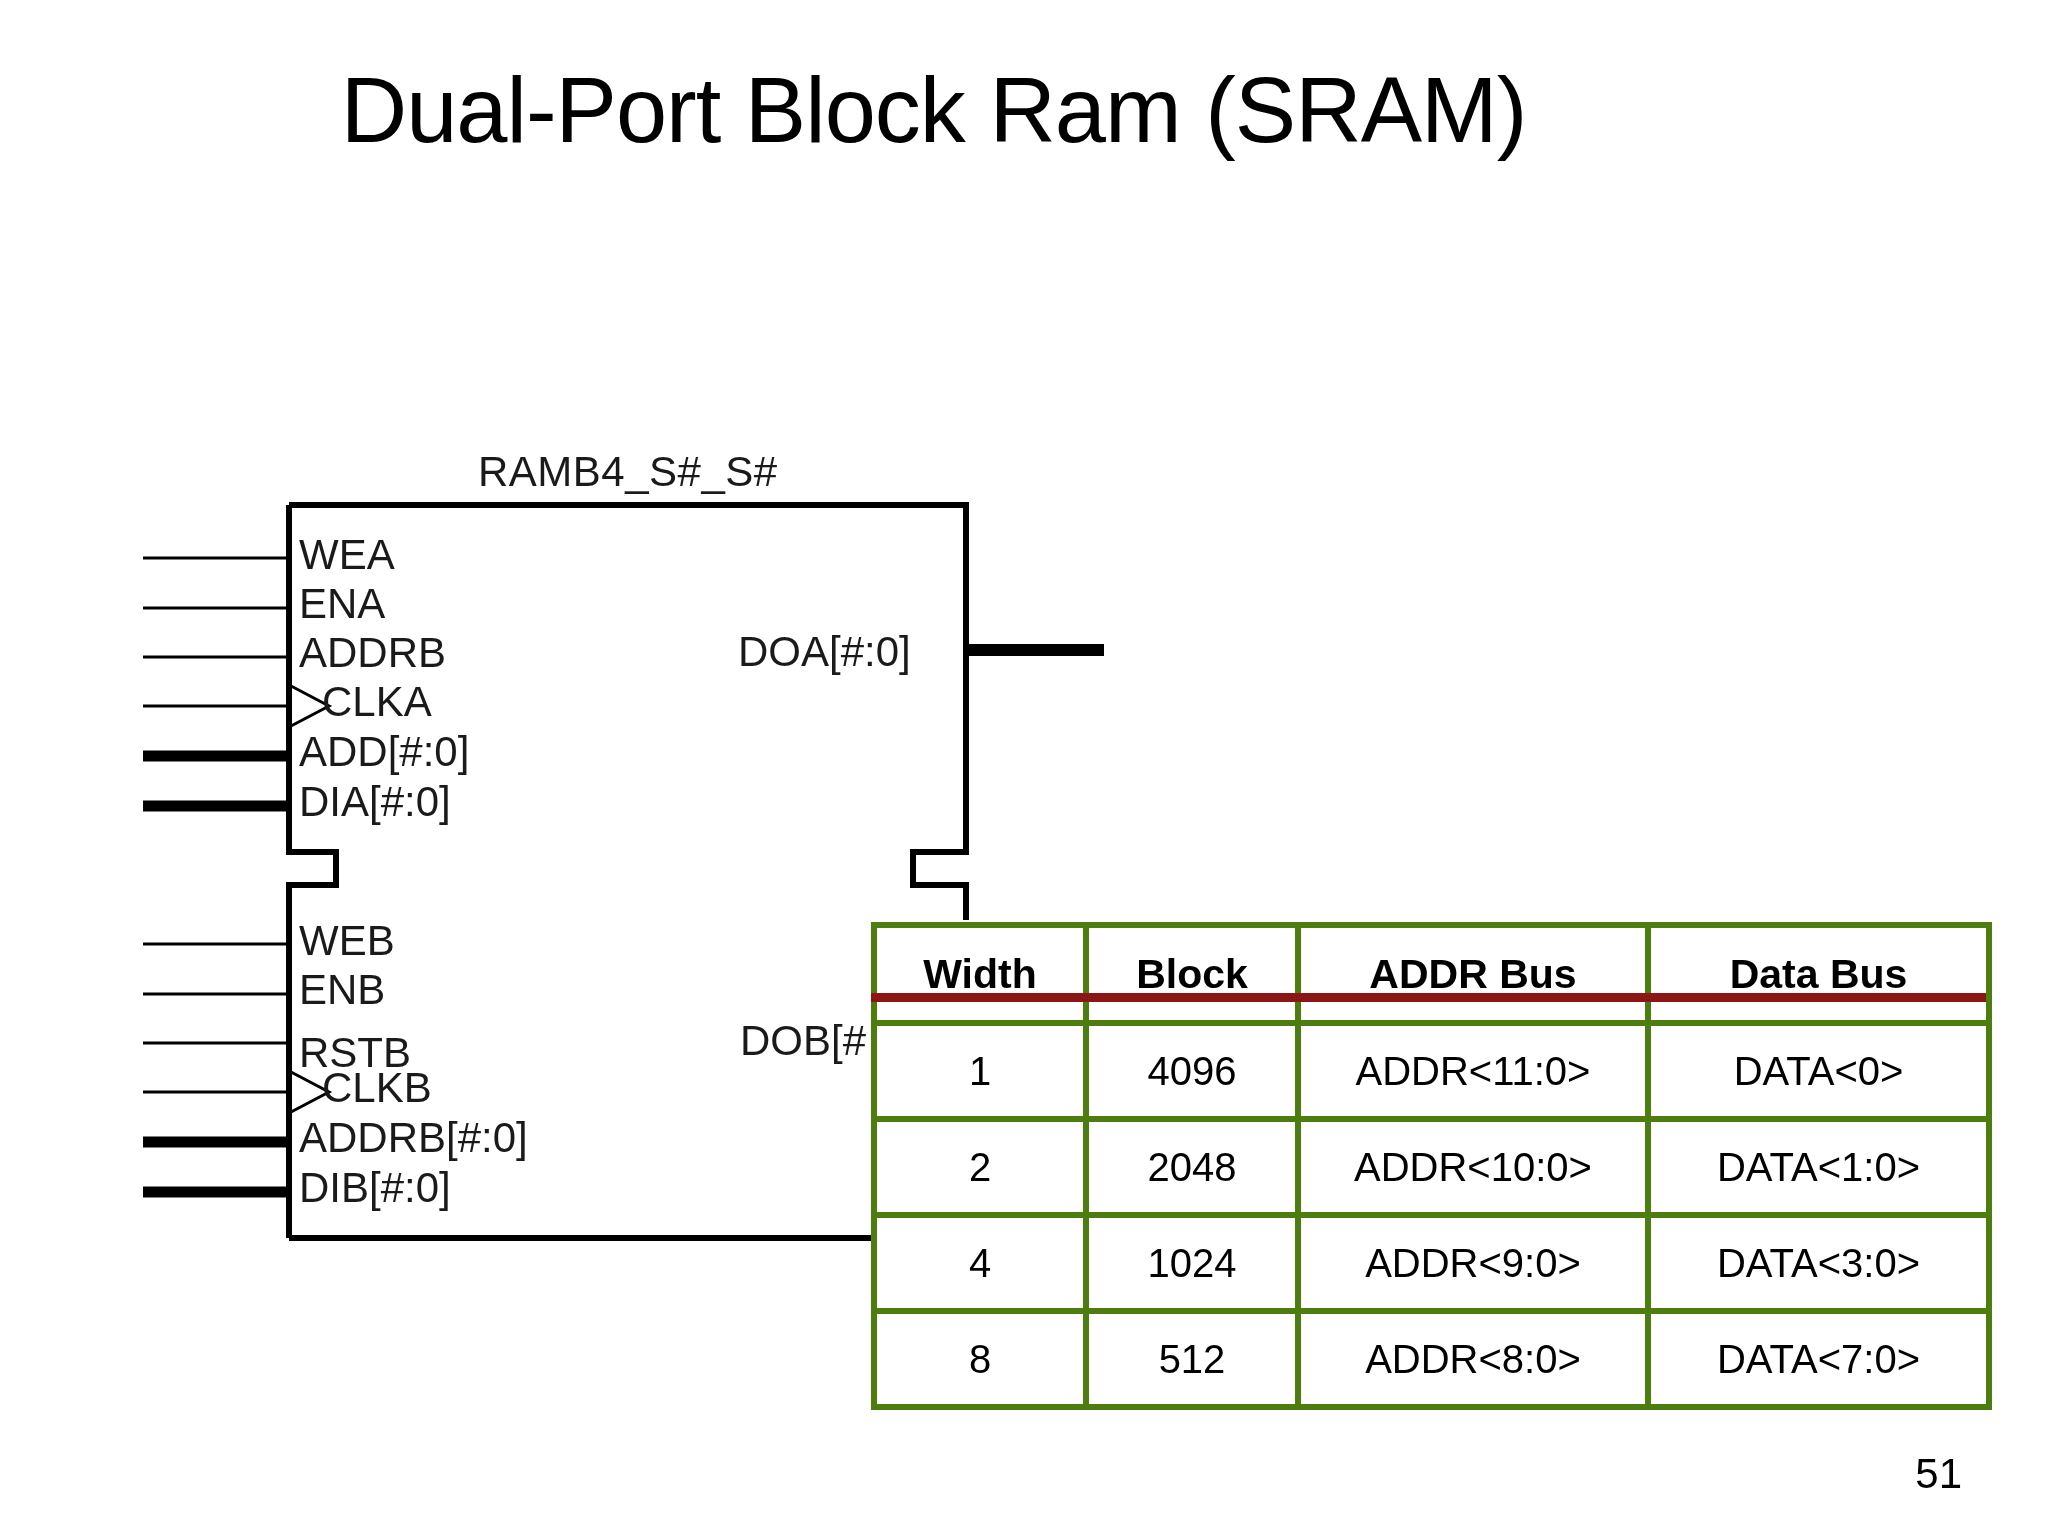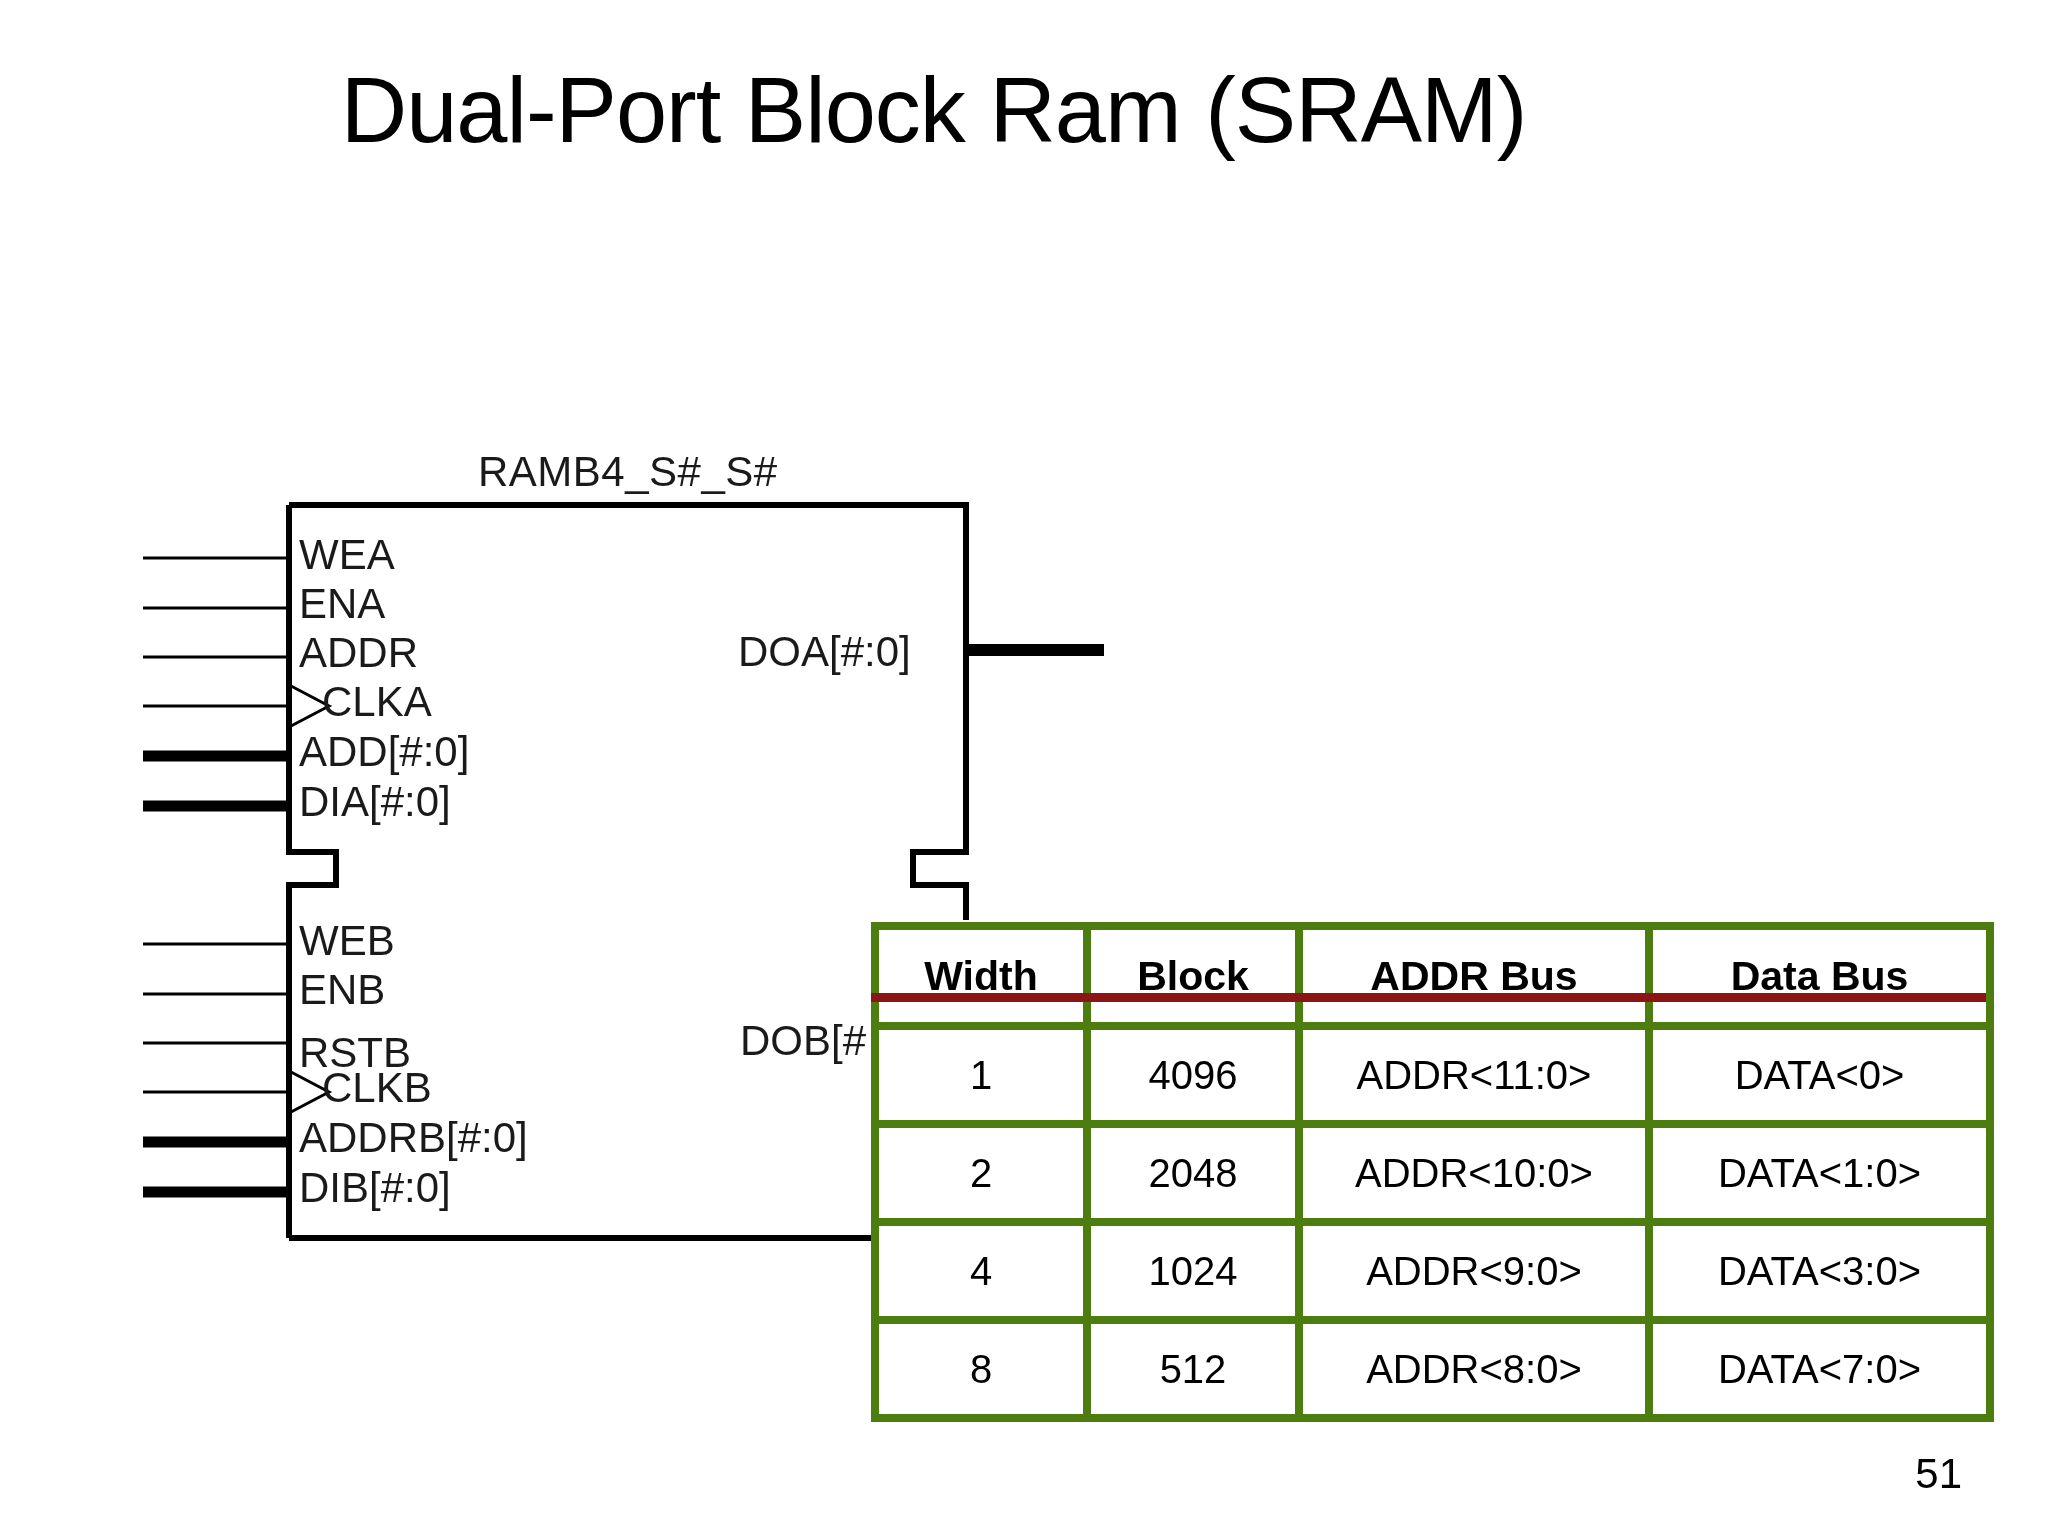--- a/index.html
+++ b/index.html
@@ -91,21 +91,21 @@
     table-layout: fixed;
     background: #ffffff;
   }
   table#spec-table col.c0 { width: 212px; }
   table#spec-table col.c1 { width: 212px; }
   table#spec-table col.c2 { width: 350px; }
   table#spec-table col.c3 { width: 341px; }
 
   table#spec-table th,
   table#spec-table td {
-    border: 8px solid #4d7c0f;
+    border: 6px solid #4d7c0f;
     text-align: center;
     font-family: "Liberation Sans", sans-serif;
     font-size: 40px;
     font-weight: 400;
     color: #000000;
     height: 74px;
     padding: 8px;
     vertical-align: middle;
     background: #ffffff;
   }
@@ -180,21 +180,21 @@
 
   <polyline points="291,1072 329,1092 291,1112" stroke="#000000" stroke-width="3" fill="none"></polyline>
 
   <line x1="889" y1="1237" x2="966" y2="1237" stroke="#000000" stroke-width="6"></line>
 </svg>
 
 <div id="block-name">RAMB4_S#_S#</div>
 
 <div class="diag-label" id="lbl-wea">WEA</div>
 <div class="diag-label" id="lbl-ena">ENA</div>
-<div class="diag-label" id="lbl-rsta">ADDR</div>
+<div class="diag-label" id="lbl-rsta">ADDRB</div>
 <div class="diag-label" id="lbl-clka">CLKA</div>
 <div class="diag-label" id="lbl-add">ADD[#:0]</div>
 <div class="diag-label" id="lbl-dia">DIA[#:0]</div>
 <div class="diag-label" id="lbl-doa">DOA[#:0]</div>
 
 <div class="diag-label" id="lbl-web">WEB</div>
 <div class="diag-label" id="lbl-enb">ENB</div>
 <div class="diag-label" id="lbl-rstb">RSTB</div>
 <div class="diag-label" id="lbl-clkb">CLKB</div>
 <div class="diag-label" id="lbl-addrb">ADDRB[#:0]</div>

